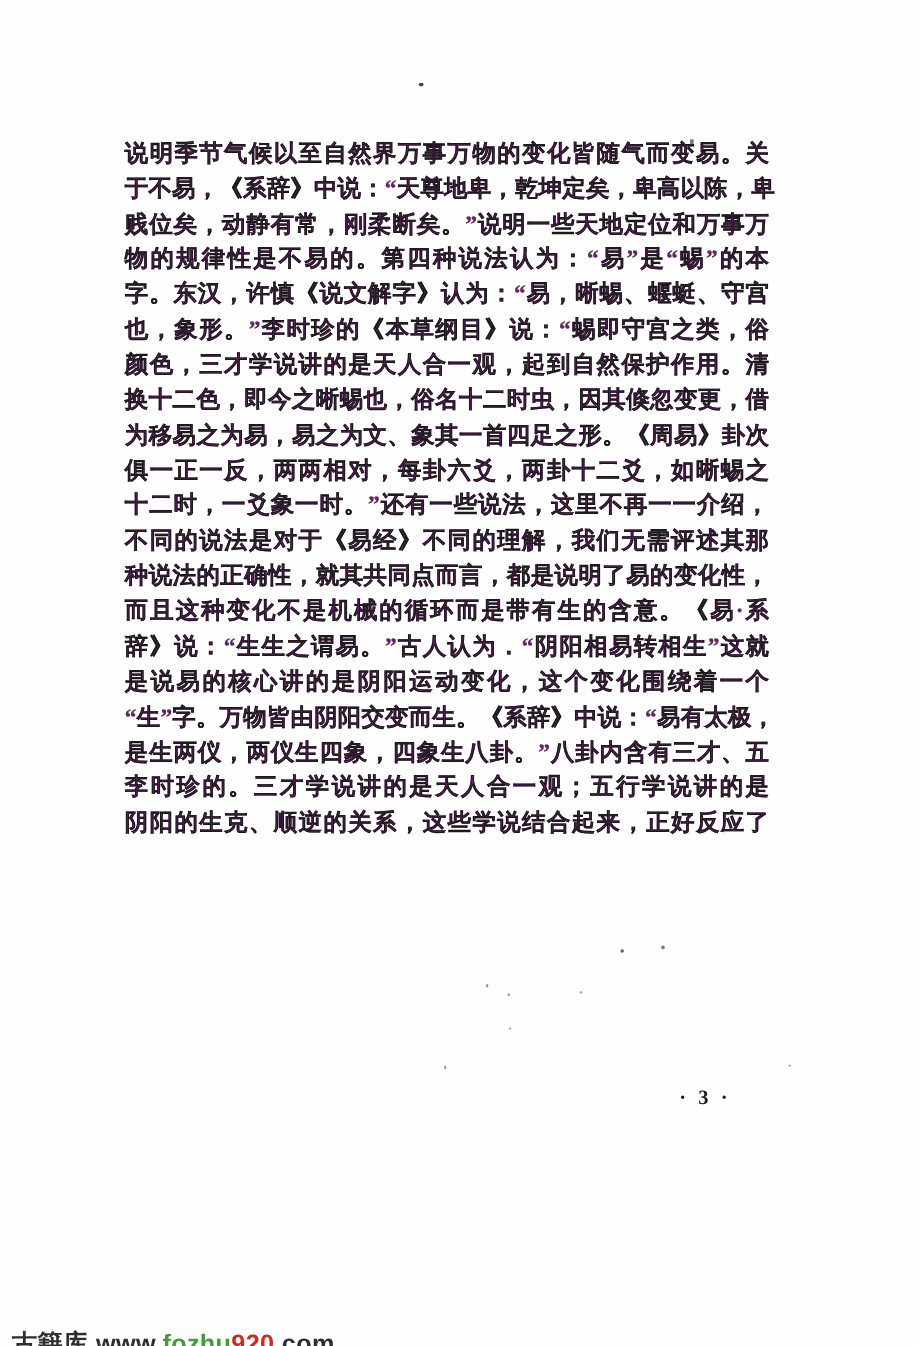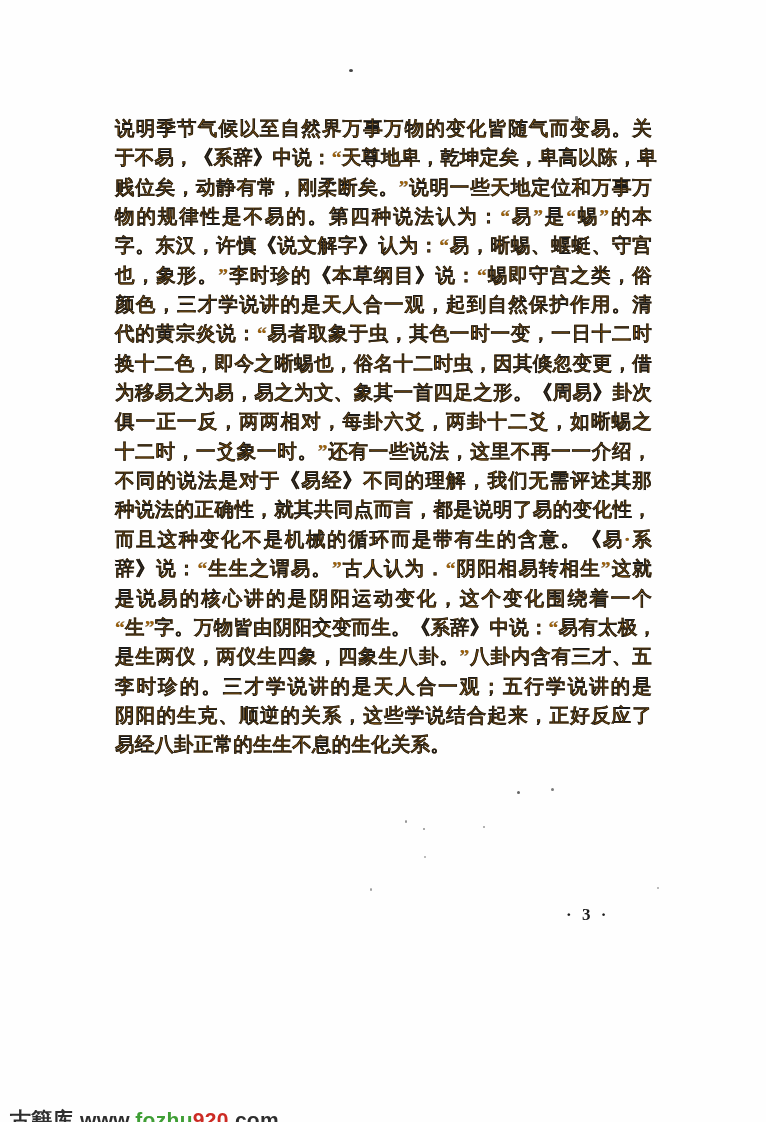--- a/index.html
+++ b/index.html
@@ -10,24 +10,24 @@
   .page {
     position: relative;
     width: 766px;
     height: 1122px;
     background: #fefefe;
     overflow: hidden;
     font-family: "Liberation Serif", "DejaVu Serif", serif;
   }
   .text-block {
     position: absolute;
-    left: 115px;
+    left: 104px;
     top: 114px;
     width: 537px;
-    color: #a16207;
+    color: #701a75;
   }
   .line {
     height: 29.35px;
     line-height: 29.35px;
     font-size: 19.5px;
     font-weight: 600;
     letter-spacing: 0.2px;
     text-align: justify;
     text-align-last: justify;
     white-space: nowrap;
@@ -82,35 +82,33 @@
 <div class="page">
 
   <div class="text-block">
     <div class="line">说明季节气候以至自然界万事万物的变化皆随气而变易。关</div>
     <div class="line">于不易，《系辞》中说：“天尊地卑，乾坤定矣，卑高以陈，卑</div>
     <div class="line">贱位矣，动静有常，刚柔断矣。”说明一些天地定位和万事万</div>
     <div class="line">物的规律性是不易的。第四种说法认为：“易”是“蜴”的本</div>
     <div class="line">字。东汉，许慎《说文解字》认为：“易，晰蜴、蝘蜓、守宫</div>
     <div class="line">也，象形。”李时珍的《本草纲目》说：“蜴即守宫之类，俗</div>
     <div class="line">颜色，三才学说讲的是天人合一观，起到自然保护作用。清</div>
-    <div class="line">代的黄宗炎说：“易者取象于虫，其色一时一变，一日十二时</div>
     <div class="line">换十二色，即今之晰蜴也，俗名十二时虫，因其倏忽变更，借</div>
     <div class="line">为移易之为易，易之为文、象其一首四足之形。《周易》卦次</div>
     <div class="line">俱一正一反，两两相对，每卦六爻，两卦十二爻，如晰蜴之</div>
     <div class="line">十二时，一爻象一时。”还有一些说法，这里不再一一介绍，</div>
     <div class="line">不同的说法是对于《易经》不同的理解，我们无需评述其那</div>
     <div class="line">种说法的正确性，就其共同点而言，都是说明了易的变化性，</div>
     <div class="line">而且这种变化不是机械的循环而是带有生的含意。《易·系</div>
     <div class="line">辞》说：“生生之谓易。”古人认为．“阴阳相易转相生”这就</div>
     <div class="line">是说易的核心讲的是阴阳运动变化，这个变化围绕着一个</div>
     <div class="line">“生”字。万物皆由阴阳交变而生。《系辞》中说：“易有太极，</div>
     <div class="line">是生两仪，两仪生四象，四象生八卦。”八卦内含有三才、五</div>
     <div class="line">李时珍的。三才学说讲的是天人合一观；五行学说讲的是</div>
     <div class="line">阴阳的生克、顺逆的关系，这些学说结合起来，正好反应了</div>
-    <div class="line line--last">易经八卦正常的生生不息的生化关系。</div>
   </div>
 
   <div class="page-number">· 3 ·</div>
 
   <div class="watermark">
     <span class="wm-dark">古籍库</span><span class="wm-dark"> www.</span><span class="wm-green">fozhu</span><span class="wm-red">920</span><span class="wm-dark">.com</span>
   </div>
 
   <div class="speck s1"></div>
   <div class="speck s2"></div>

